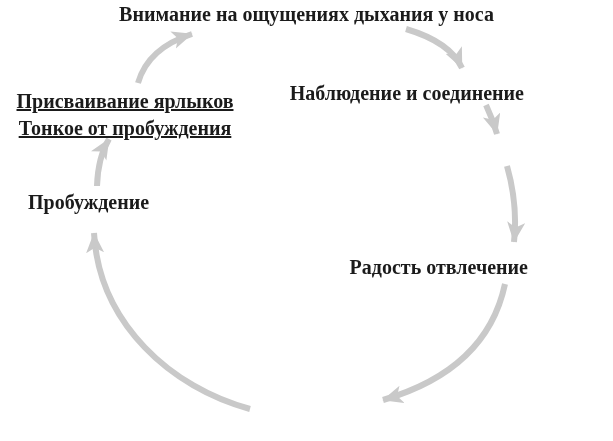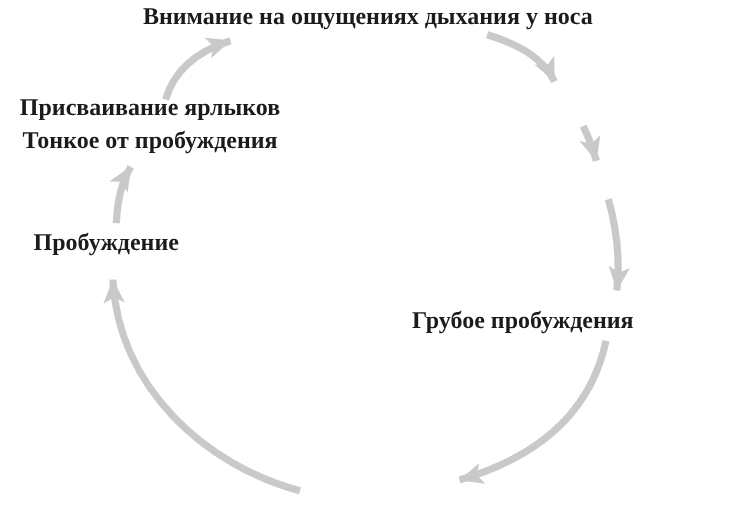--- a/index.html
+++ b/index.html
@@ -66,25 +66,26 @@
 
     <path d="M 505,284 C 492,345 448,381 383,400" fill="none" stroke="#c9c9c9" stroke-width="6" marker-end="url(#ah)"></path>
 
     <path d="M 250,409 C 172,388 99,324 94,233" fill="none" stroke="#c9c9c9" stroke-width="6" marker-end="url(#ah)"></path>
 
     <path d="M 97,186 Q 98,157 109,139" fill="none" stroke="#c9c9c9" stroke-width="6" marker-end="url(#ah)"></path>
   </svg>
 
   <div class="node-label centered" style="top:2px;">Внимание на ощущениях дыхания у носа</div>
 
+  <div class="node-label" style="right:20px; top:81px;">Наблюдение и соединение</div>
 
 
-  <div class="node-label" style="right:16px; top:255px;">Грубое пробуждения</div>
+  <div class="node-label" style="right:16px; top:255px;">Радость отвлечение</div>
 
 
   <div class="node-label" style="left:28px; top:190px;text-align:center;">Пробуждение</div>
 
-  <div class="node-label two-line" style="top:77px;">
+  <div class="node-label two-line" style="top:88px;text-decoration:underline;">
     <span>Присваивание ярлыков</span>
     <span>Тонкое от пробуждения</span>
   </div>
 
 </div>
 
 </body></html>

